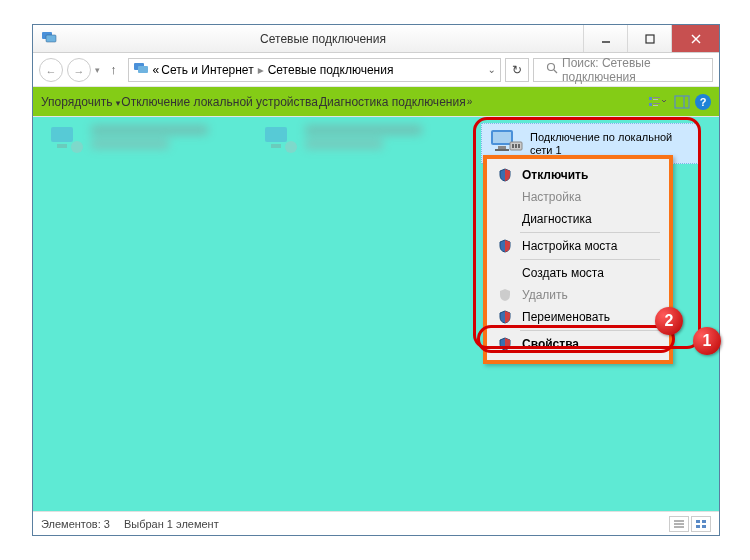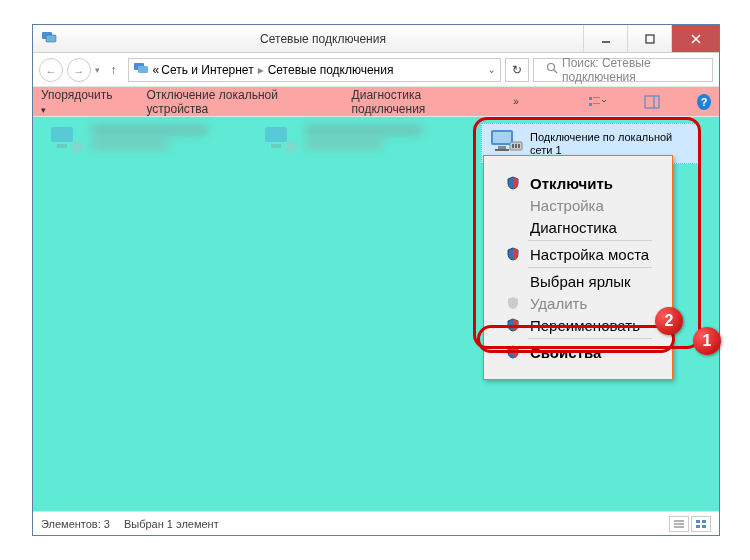--- a/index.html
+++ b/index.html
@@ -20,38 +20,38 @@
 .nav-arrow { width: 24px; height: 24px; border: 1px solid #ccc; border-radius: 50%; display: flex; align-items: center; justify-content: center; font-size: 11px; color: #888; }
 .nav-up { width: 20px; height: 20px; display: flex; align-items: center; justify-content: center; font-size: 13px; color: #555; }
 .breadcrumb { flex: 1; height: 24px; border: 1px solid #ccc; display: flex; align-items: center; padding: 0 4px; font-size: 12px; gap: 2px; }
 .breadcrumb-sep { color: #888; padding: 0 2px; }
 .breadcrumb .bc-icon { margin-right: 2px; }
 .bc-dd { margin-left: auto; color: #666; font-size: 10px; }
 .refresh-btn { width: 24px; height: 24px; border: 1px solid #ccc; display: flex; align-items: center; justify-content: center; font-size: 12px; color: #444; }
 .searchbox { width: 180px; height: 24px; border: 1px solid #ccc; display: flex; align-items: center; padding: 0 12px; font-size: 12px; color: #888; gap: 4px; }
 
 
-.cmdbar { height: 30px; background: #fca5a5; border-bottom: 1px solid #e5e5e5; display: flex; align-items: center; padding: 0 8px; gap: 34px; font-size: 12px; color: #333; }
+.cmdbar { height: 30px; background: #84cc16; border-bottom: 1px solid #e5e5e5; display: flex; align-items: center; padding: 0 8px; gap: 1px; font-size: 12px; color: #333; }
 .cmdbar-spacer { flex: 1; }
 .cmdbar-chev { font-size: 10px; color: #333; }
 .cmdbar-iconbtn { width: 24px; height: 22px; display: flex; align-items: center; justify-content: center; border: 1px solid transparent; }
 .cmdbar-iconbtn svg { display: block; }
 .help-icon { width: 16px; height: 16px; border-radius: 50%; background: #1e82d6; color: #fff; font-size: 11px; display: flex; align-items: center; justify-content: center; font-weight: bold; }
 
 
 .content { flex: 1; position: relative; background: #5eead4; }
 .conn-icon { position: absolute; width: 40px; height: 30px; }
 .conn-blur { position: absolute; width: 130px; height: 28px; filter: blur(5px); opacity: 0.4; }
 .blur-line { width: 90%; height: 10px; background: #888; margin-bottom: 4px; border-radius: 2px; }
 .blur-line.short { width: 60%; background: #999; }
 
 .selected-item { position: absolute; right: 20px; top: 6px; width: 218px; padding: 4px 6px; background: #cde8ff; border: 1px dotted #7ab8e8; display: flex; align-items: center; gap: 6px; font-size: 11px; line-height: 13px; }
 
 
-.ctxmenu { position: absolute; left: 450px; top: 38px; width: 190px; background: #f0f0f0; border: 1px solid #f97316; box-shadow: 2px 2px 4px rgba(0,0,0,0.25); padding: 16px; font-size: 15px; }
+.ctxmenu { position: absolute; left: 450px; top: 38px; width: 190px; background: #f0f0f0; border: 4px solid #f97316; box-shadow: 2px 2px 4px rgba(0,0,0,0.25); padding: 5px; font-size: 12px; }
 .ctx-item { display: flex; align-items: center; height: 22px; padding: 0 6px 0 4px; gap: 8px; }
 .ctx-item.disabled { color: #888; }
 .ctx-item.bold span { font-weight: 600; }
 .ctx-sep { height: 1px; background: #d0d0d0; margin: 2px 4px 2px 28px; }
 .ctx-icon { width: 18px; height: 18px; display: flex; align-items: center; justify-content: center; }
 
 
 .callout-box { position: absolute; border: 3px solid #d40000; border-radius: 14px; pointer-events: none; }
 .callout-circle { position: absolute; width: 28px; height: 28px; border-radius: 50%; background: radial-gradient(circle at 30% 30%, #ff5a5a, #b80000); color: #fff; font-weight: bold; font-size: 16px; display: flex; align-items: center; justify-content: center; box-shadow: 1px 1px 3px rgba(0,0,0,.4); }
 
@@ -212,21 +212,21 @@
             <svg width="14" height="14" viewBox="0 0 14 14">
               <path d="M7 1 L12 3 L12 7 Q12 12 7 13 Q2 12 2 7 L2 3 Z" fill="#3a6fb0" stroke="#1f4a7a"></path>
               <path d="M7 1 L12 3 L12 7 Q12 12 7 13 Z" fill="#d04040"></path>
             </svg>
           </span>
         <span>Настройка моста</span>
       </div>
       <div class="ctx-sep"></div>
       <div class="ctx-item">
         <span class="ctx-icon"></span>
-        <span>Выбран ярлык</span>
+        <span>Создать моста</span>
       </div>
       <div class="ctx-item disabled">
         <span class="ctx-icon">
             <svg width="14" height="14" viewBox="0 0 14 14" opacity="0.4">
               <path d="M7 1 L12 3 L12 7 Q12 12 7 13 Q2 12 2 7 L2 3 Z" fill="#999"></path>
             </svg>
           </span>
         <span>Удалить</span>
       </div>
       <div class="ctx-item">

